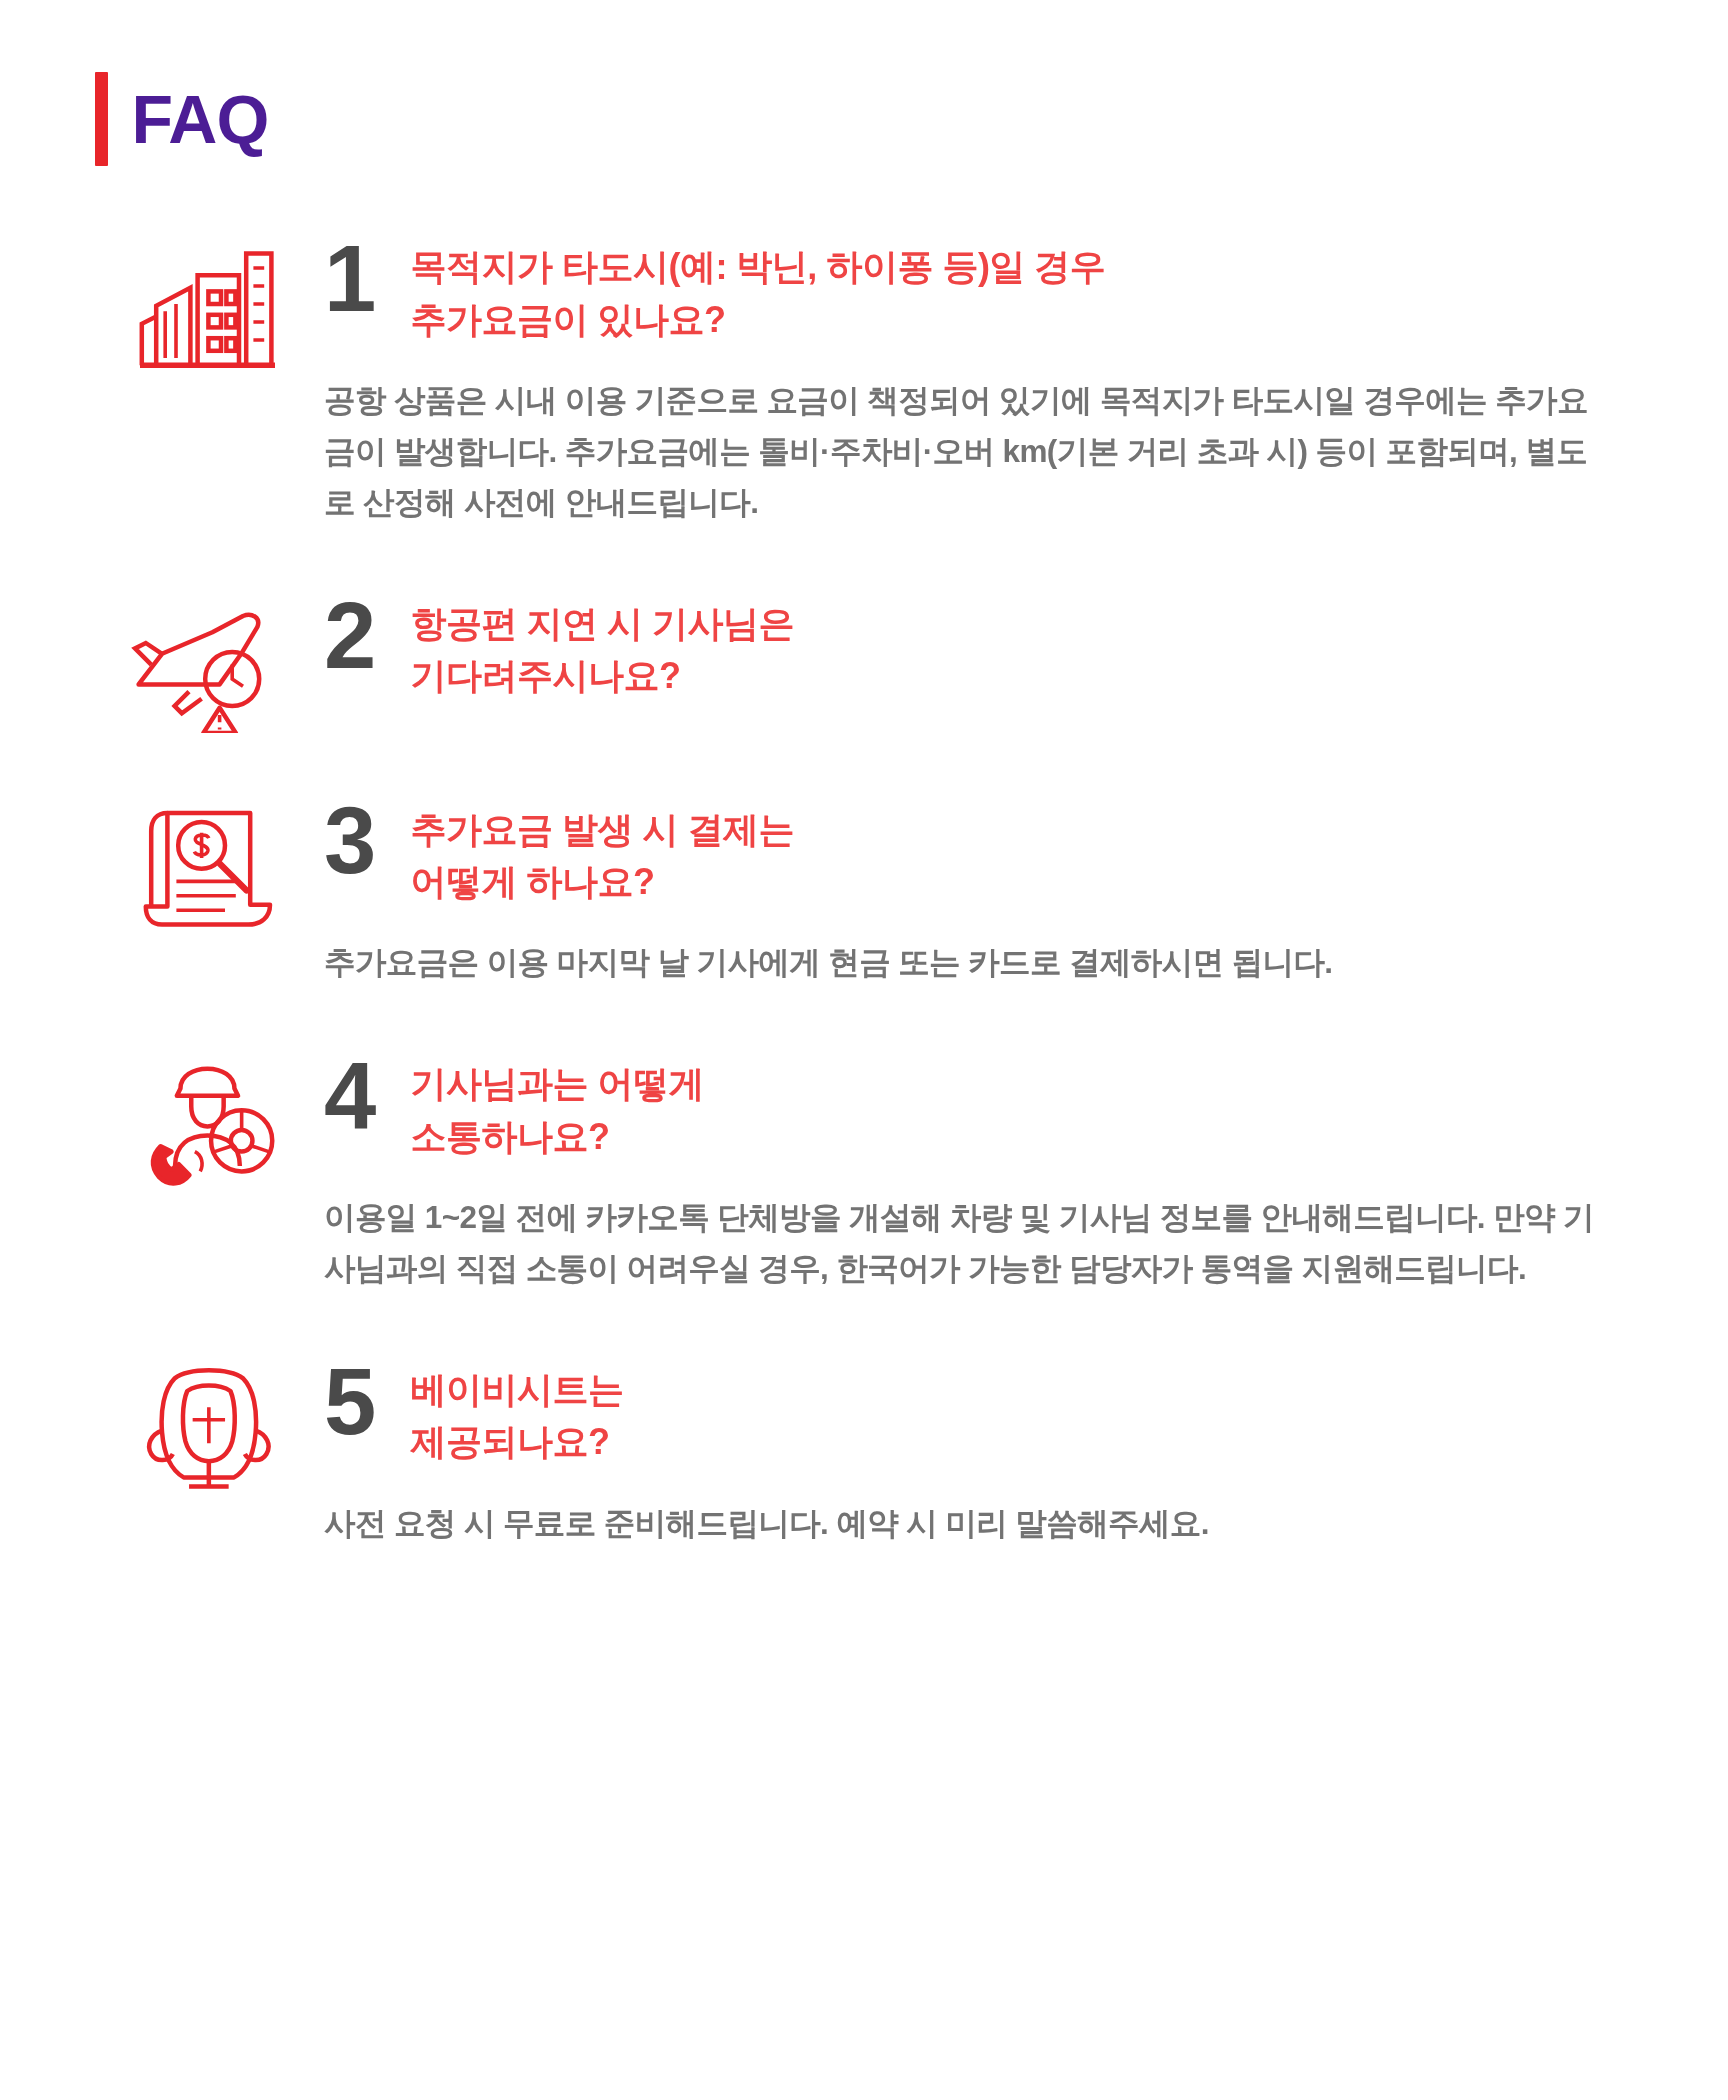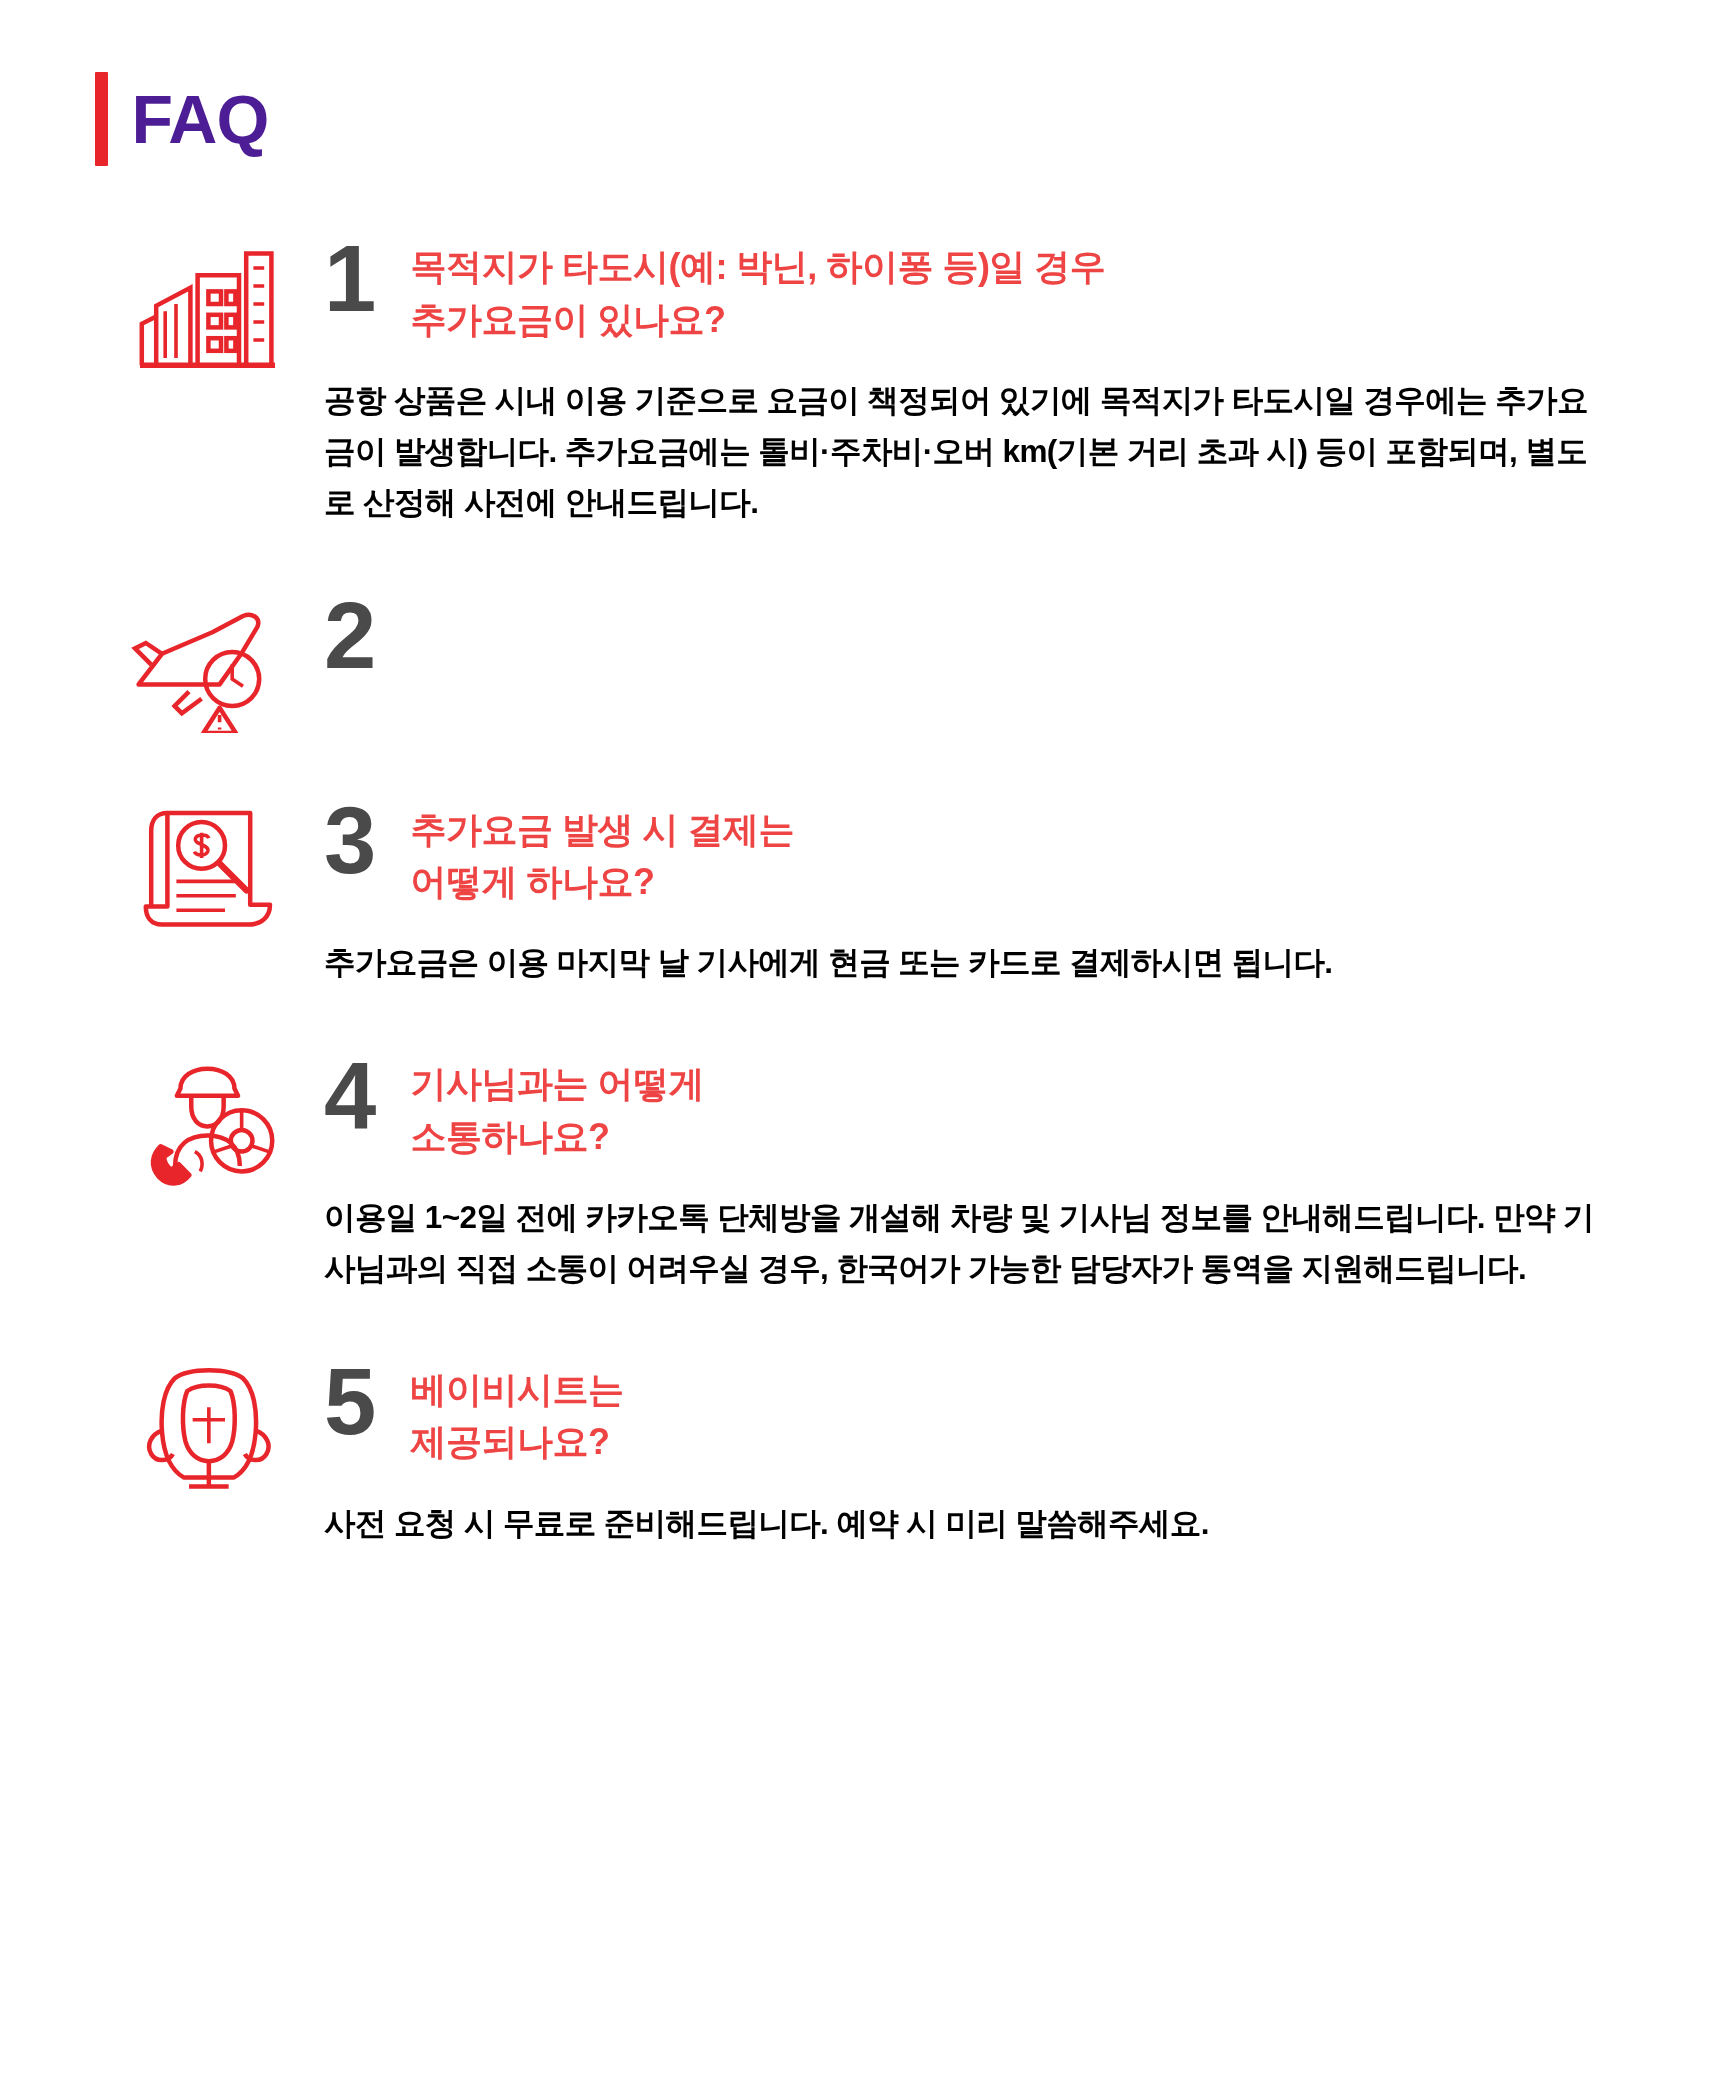--- a/index.html
+++ b/index.html
@@ -75,21 +75,21 @@
     color: #ef4444;
     line-height: 1.45;
     padding-top: 5.4px;
     letter-spacing: -0.5px;
     white-space: pre-line;
   }
   .faq-a {
     margin-top: 29px;
     font-size: 31.5px;
     font-weight: 700;
-    color: #000000;
+    color: #737373;
     line-height: 1.62;
     letter-spacing: -0.6px;
     max-width: 1314px;
   }
 </style>
 </head>
 <body>
 
 <div class="faq-header">
   <div class="faq-bar"></div>
@@ -134,20 +134,22 @@
         <path d="M70 104 L54 120 L62 128 L84 112"></path>
         <circle cx="118" cy="90" r="30"></circle>
         <path d="M118 74 V90 L130 98" stroke-width="4"></path>
         <path d="M104 122 L122 150 H86 Z" stroke-linejoin="round"></path>
         <path d="M104 130 V138 M104 144 v2" stroke-width="4"></path>
       </svg>
     </div>
     <div class="faq-body">
       <div class="faq-qrow">
         <div class="faq-num">2</div>
+        <div class="faq-q">항공편 지연 시 기사님은
+기다려주시나요?</div>
       </div>
     </div>
   </div>
 
   <div class="faq-item">
     <div class="faq-icon-cell">
       <svg width="144" height="135" viewBox="0 0 160 150" fill="none" stroke="#e8252a" stroke-width="5">
         <path d="M36 10 H128 V112 H150 C150 126 140 134 126 134 H30 C18 134 12 126 12 114 H36 Z" stroke-linejoin="round"></path>
         <path d="M36 10 C24 10 18 18 18 30 V114"></path>
         <path d="M46 86 H112 M46 102 H112 M46 118 H100" stroke-width="4"></path>

